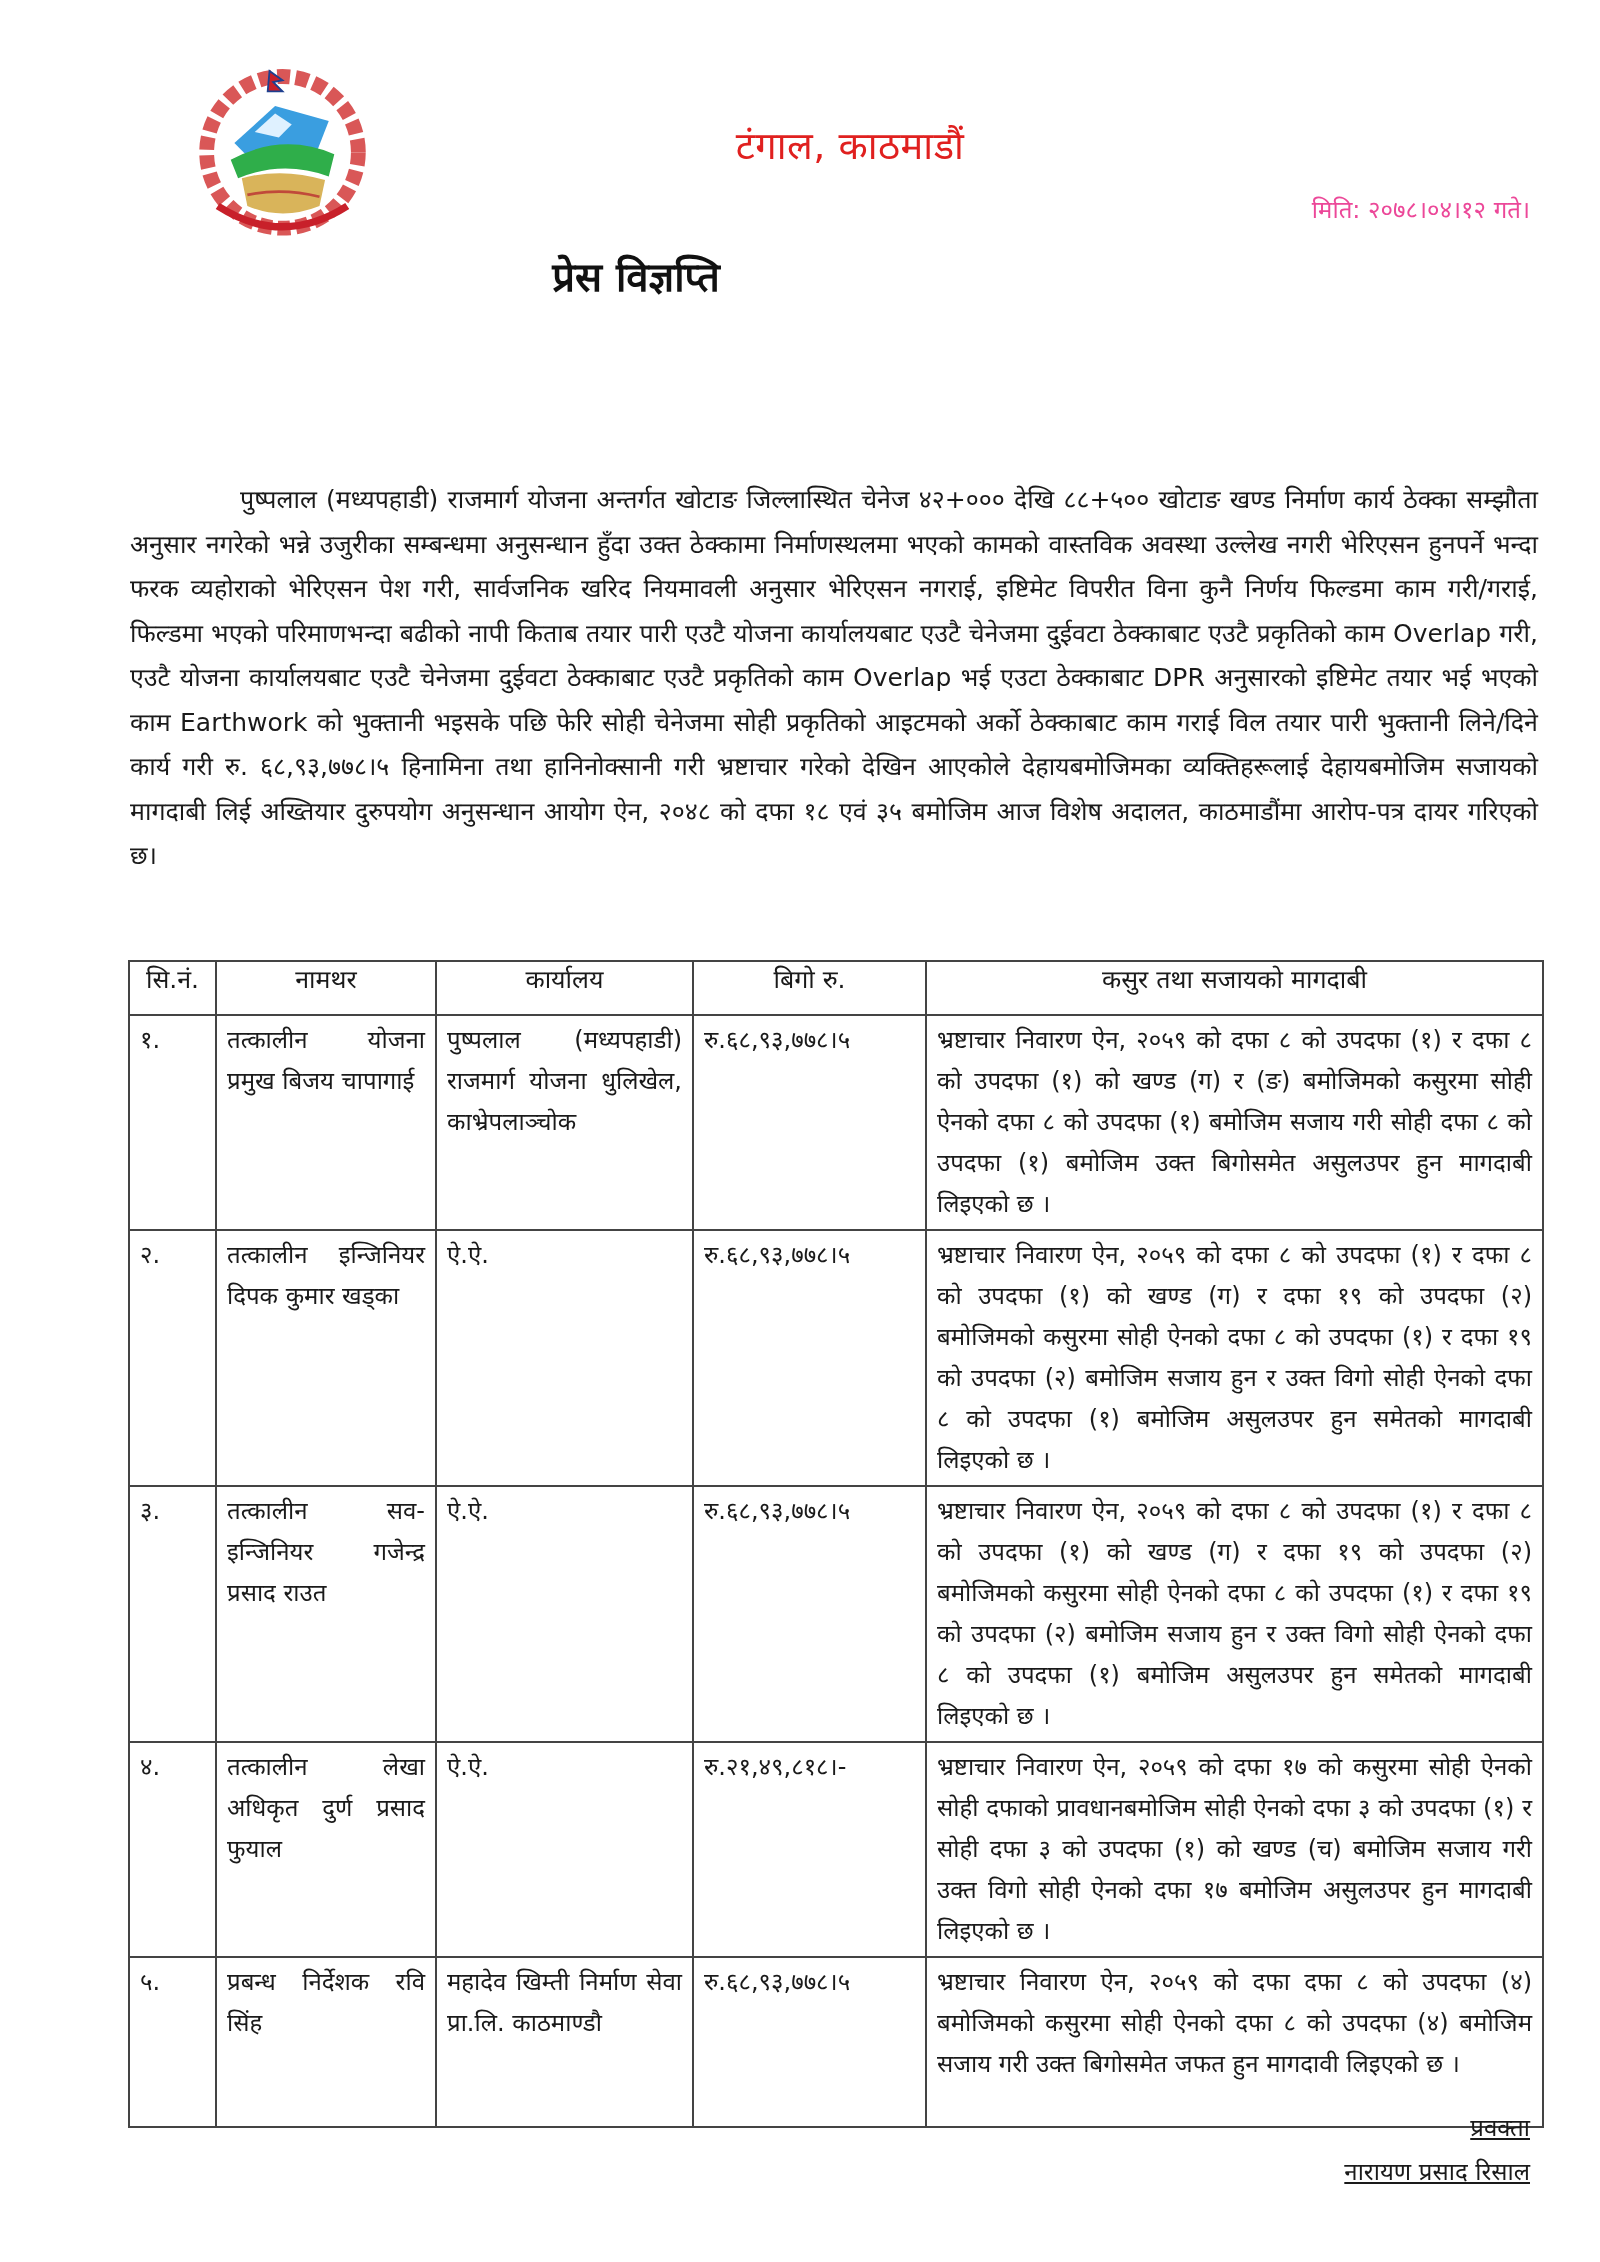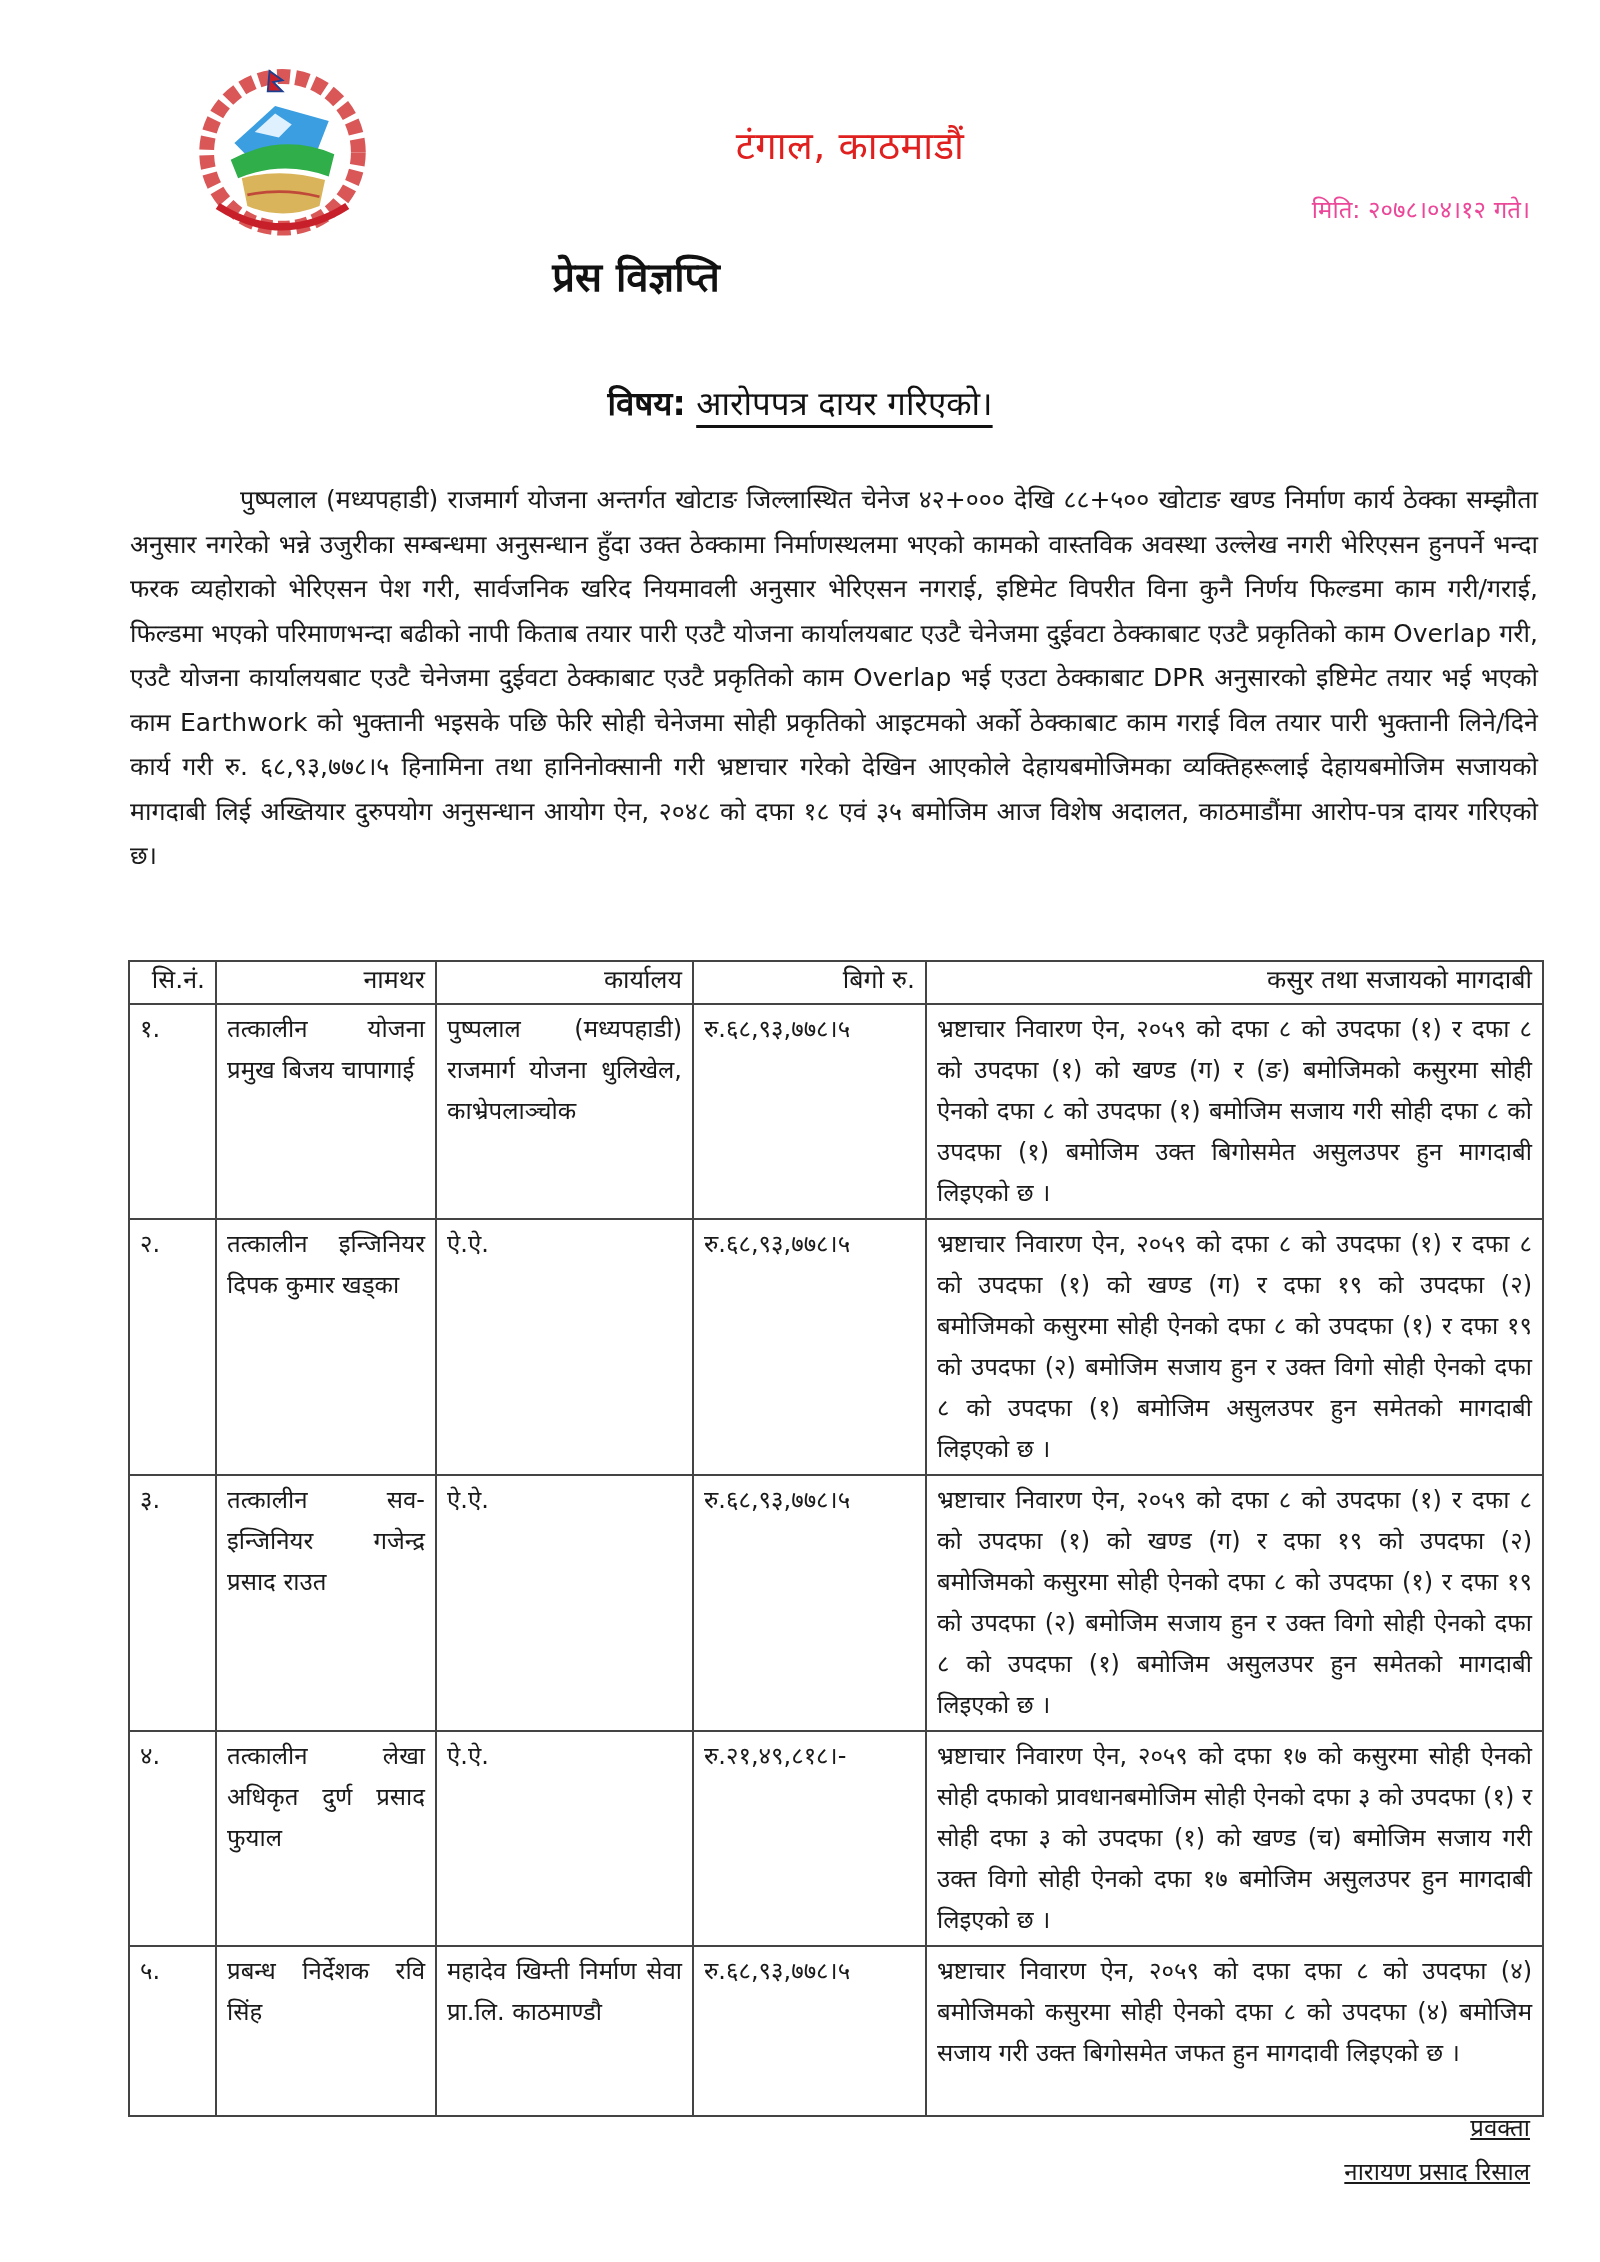--- a/index.html
+++ b/index.html
@@ -96,23 +96,23 @@
       color: #1a1a1a;
     }
     .charges-table th, .charges-table td {
       border: 2px solid #444;
       vertical-align: top;
       padding: 4px 10px 4px 10px;
       line-height: 41px;
     }
     .charges-table th {
       font-weight: normal;
-      text-align: right;
+      text-align: center;
       height: 32px;
-      padding-top: 0; padding-bottom: 5px;
+      padding-top: 0; padding-bottom: 16px;
       line-height: 36px;
       font-size: 25px;
     }
     .charges-table td.just { text-align: justify; }
     .col-sn   { width: 87px; }
     .col-name { width: 220px; }
     .col-off  { width: 257px; }
     .col-amt  { width: 233px; }
     .col-charge { width: 617px; }
 
@@ -160,24 +160,20 @@
 
   <div class="org-title line2">टंगाल, काठमाडौं</div>
 
   <div class="date-line">
     <span>मिति:</span>
     <span>२०७८।०४।१२ गते।</span>
   </div>
 
   <div class="doc-type">प्रेस विज्ञप्ति</div>
 
-  <div class="subject">
-    <span class="subject-label">विषय:</span>
-    <span class="subject-text">आरोपपत्र दायर गरिएको।</span>
-  </div>
 
   <p class="body-para">पुष्पलाल (मध्यपहाडी) राजमार्ग योजना अन्तर्गत खोटाङ जिल्लास्थित चेनेज ४२+००० देखि ८८+५०० खोटाङ खण्ड निर्माण कार्य ठेक्का सम्झौता अनुसार नगरेको भन्ने उजुरीका सम्बन्धमा अनुसन्धान हुँदा उक्त ठेक्कामा निर्माणस्थलमा भएको कामको वास्तविक अवस्था उल्लेख नगरी भेरिएसन हुनपर्ने भन्दा फरक व्यहोराको भेरिएसन पेश गरी, सार्वजनिक खरिद नियमावली अनुसार भेरिएसन नगराई, इष्टिमेट विपरीत विना कुनै निर्णय फिल्डमा काम गरी/गराई, फिल्डमा भएको परिमाणभन्दा बढीको नापी किताब तयार पारी एउटै योजना कार्यालयबाट एउटै चेनेजमा दुईवटा ठेक्काबाट एउटै प्रकृतिको काम Overlap गरी, एउटै योजना कार्यालयबाट एउटै चेनेजमा दुईवटा ठेक्काबाट एउटै प्रकृतिको काम Overlap भई एउटा ठेक्काबाट DPR अनुसारको इष्टिमेट तयार भई भएको काम Earthwork को भुक्तानी भइसके पछि फेरि सोही चेनेजमा सोही प्रकृतिको आइटमको अर्को ठेक्काबाट काम गराई विल तयार पारी भुक्तानी लिने/दिने कार्य गरी रु. ६८,९३,७७८।५ हिनामिना तथा हानिनोक्सानी गरी भ्रष्टाचार गरेको देखिन आएकोले देहायबमोजिमका व्यक्तिहरूलाई देहायबमोजिम सजायको मागदाबी लिई अख्तियार दुरुपयोग अनुसन्धान आयोग ऐन, २०४८ को दफा १८ एवं ३५ बमोजिम आज विशेष अदालत, काठमाडौंमा आरोप-पत्र दायर गरिएको छ।</p>
 
   <table class="charges-table">
     <colgroup>
       <col class="col-sn">
         <col class="col-name">
         <col class="col-off">
         <col class="col-amt">
         <col class="col-charge">

